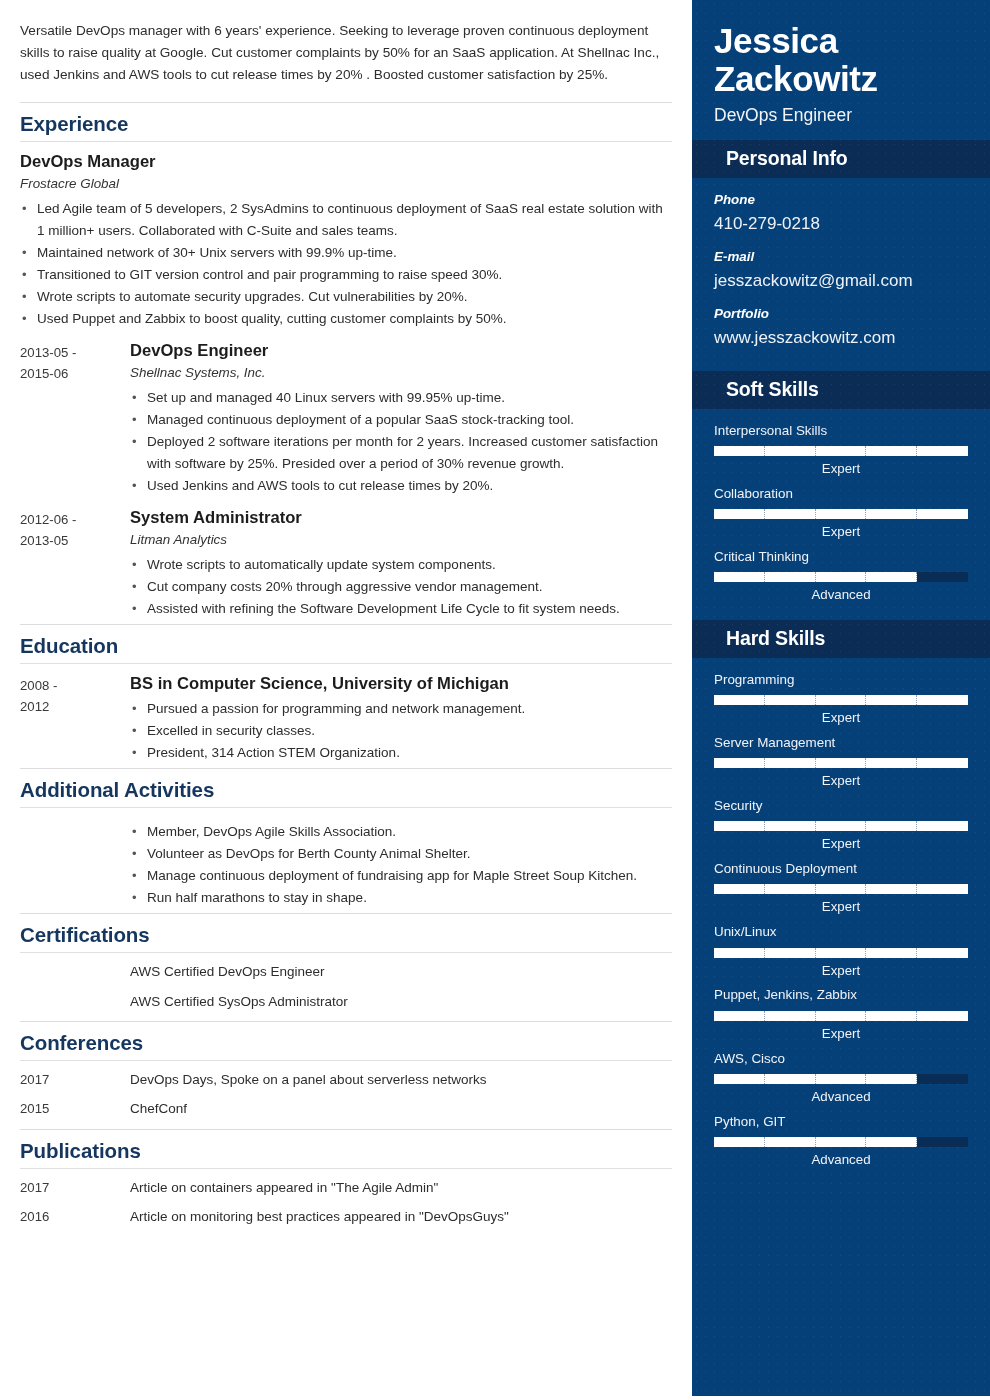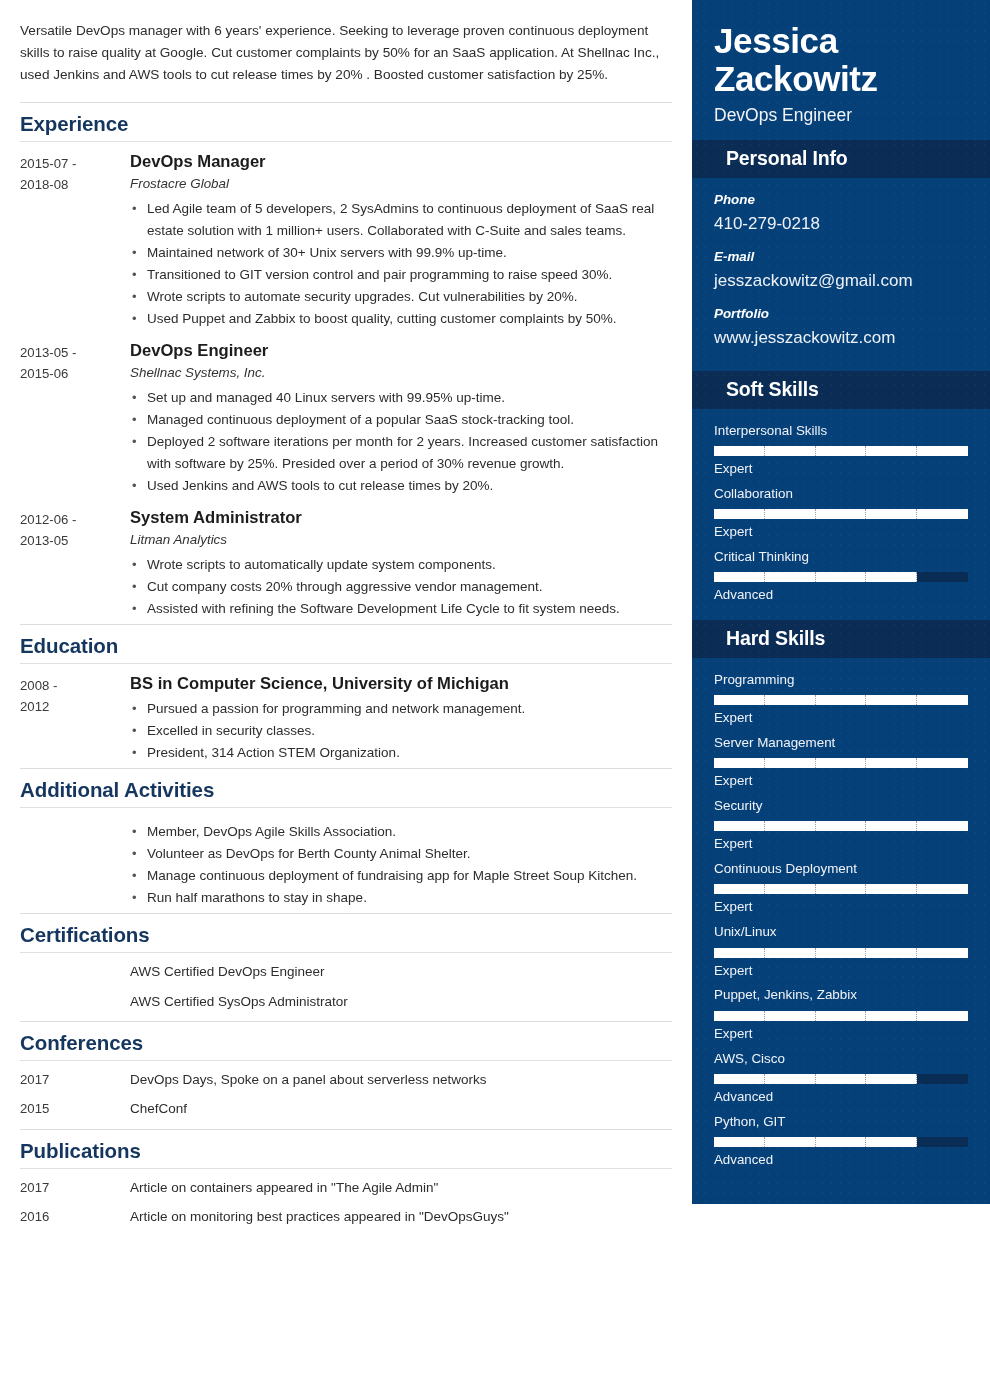--- a/index.html
+++ b/index.html
@@ -46,21 +46,21 @@
     content: "\2022"; position: absolute; left: 2px; top: -0.5px;
     color: #555; font-size: 13px;
   }
 
   .plain-row { display: flex; margin-bottom: 9px; }
   .plain-row .dates { padding-top: 0; }
   .plain-row .rowtext { flex: 1 1 auto; font-size: 13.5px; line-height: 1.5; color: #2d2d2d; }
 
   
   .sidebar {
-    width: 298px; flex: 0 0 298px; height: 1204px;
+    width: 298px; flex: 0 0 298px; height: 1396px;
     background: #064079;
     background-image: radial-gradient(rgba(255,255,255,0.085) 0.8px, transparent 0.9px);
     background-size: 9px 9px;
     color: #ffffff; position: relative;
   }
   .sb-head { padding: 22px 22px 14px 22px; }
   .sb-name {
     font-size: 35px; font-weight: bold; line-height: 1.09;
     letter-spacing: -0.4px; color: #ffffff;
   }
@@ -84,39 +84,38 @@
   .skill-name { font-size: 13.4px; color: #f0f3f7; line-height: 1.5; margin-bottom: 5px; }
   .bar-track {
     position: relative; height: 10px; width: 100%;
     background: #0a2d56; overflow: hidden;
   }
   .bar-fill { position: absolute; left: 0; top: 0; bottom: 0; background: #ffffff; }
   .bar-ticks { position: absolute; inset: 0; display: flex; }
   .bar-ticks span { flex: 1 1 20%; border-right: 1px dotted rgba(10,45,86,0.45); }
   .bar-ticks span:last-child { border-right: none; }
   .skill-level {
-    font-size: 13.3px; color: #f0f3f7; text-align: left; margin-top: 3px; line-height: 1.5;
+    font-size: 13.3px; color: #f0f3f7; text-align: center; margin-top: 3px; line-height: 1.5;
   }
 </style>
 </head>
 <body>
 
 <div class="page">
 
   <div class="main">
 
     <p class="summary">Versatile DevOps manager with 6 years' experience. Seeking to leverage proven continuous deployment skills to raise quality at Google. Cut customer complaints by 50% for an SaaS application. At Shellnac Inc., used Jenkins and AWS tools to cut release times by 20% . Boosted customer satisfaction by 25%.</p>
 
     <div class="section">
       <div class="sec-top-rule"></div>
       <div class="sec-title">Experience</div>
       <div class="sec-underline"></div>
       <div id="experience-entries">
           <div class="entry">
-            <div class="dates">2015-07 -<br>2018-08</div>
             <div class="body">
               <div class="role">DevOps Manager</div>
               <div class="org">Frostacre Global</div>
               <ul class="bullets">
                 <li>Led Agile team of 5 developers, 2 SysAdmins to continuous deployment of SaaS real estate solution with 1 million+ users. Collaborated with C-Suite and sales teams.</li>
                 <li>Maintained network of 30+ Unix servers with 99.9% up-time.</li>
                 <li>Transitioned to GIT version control and pair programming to raise speed 30%.</li>
                 <li>Wrote scripts to automate security upgrades. Cut vulnerabilities by 20%.</li>
                 <li>Used Puppet and Zabbix to boost quality, cutting customer complaints by 50%.</li>
               </ul>

